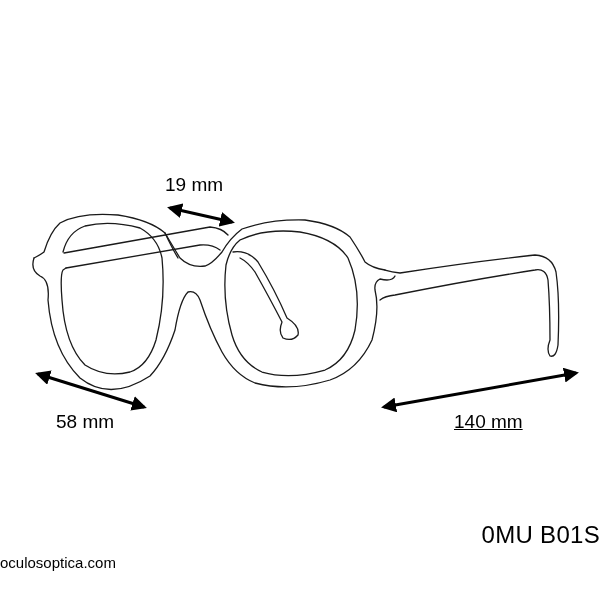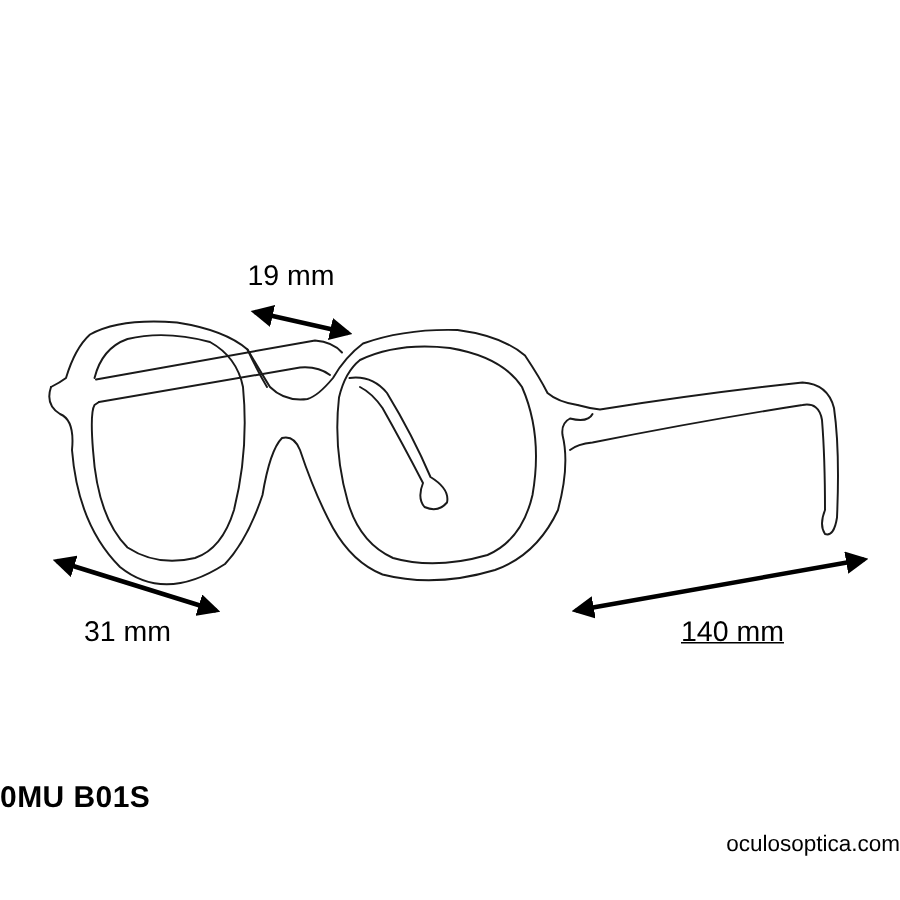--- a/index.html
+++ b/index.html
@@ -3,23 +3,23 @@
   <meta charset="utf-8">
   <style>
     html, body { margin: 0; padding: 0; background: #ffffff; }
     body { width: 600px; height: 600px; position: relative; overflow: hidden;
            font-family: "Liberation Sans", sans-serif; color: #000; }
     .drawing { position: absolute; left: 0; top: 0; width: 600px; height: 600px; }
     .label { position: absolute; font-size: 19px; line-height: 1; white-space: nowrap; }
     .bridge-label { left: 165px; top: 175px; }
     .lens-label { left: 56px; top: 412px; }
     .temple-label { left: 454px; top: 412px; text-decoration: underline; }
-    .model { position: absolute; left: 0; width: 600px; text-align: left; top: 521px;
-             font-size: 20px; font-weight: bold; letter-spacing: 0.3px; }
-    .site { position: absolute; left: 0; width: 600px; text-align: right; top: 554px;
+    .model { position: absolute; left: 0; width: 600px; text-align: right; top: 521px;
+             font-size: 24px; font-weight: normal; letter-spacing: 0.3px; }
+    .site { position: absolute; left: 0; width: 600px; text-align: left; top: 554px;
             font-size: 15px; }
   </style>
 </head>
 <body>
 
 <svg class="drawing" viewBox="0 0 600 600" xmlns="http://www.w3.org/2000/svg">
   <defs>
     <marker id="ah" viewBox="0 0 10 10" refX="8" refY="5" markerWidth="5" markerHeight="5" orient="auto-start-reverse">
       <path d="M0,0 L10,5 L0,10 z" fill="#000"></path>
     </marker>
@@ -44,17 +44,17 @@
   </g>
 
   <g stroke="#000" stroke-width="3" fill="none">
     <line x1="170" y1="208" x2="232" y2="222" marker-start="url(#ah)" marker-end="url(#ah)"></line>
     <line x1="38" y1="374" x2="144" y2="407" marker-start="url(#ah)" marker-end="url(#ah)"></line>
     <line x1="384" y1="407" x2="576" y2="373" marker-start="url(#ah)" marker-end="url(#ah)"></line>
   </g>
 </svg>
 
 <div class="label bridge-label">19 mm</div>
-<div class="label lens-label">31 mm</div>
+<div class="label lens-label">58 mm</div>
 <div class="label temple-label">140 mm</div>
 
 <div class="model">0MU B01S</div>
 <div class="site">oculosoptica.com</div>
 
 </body></html>

